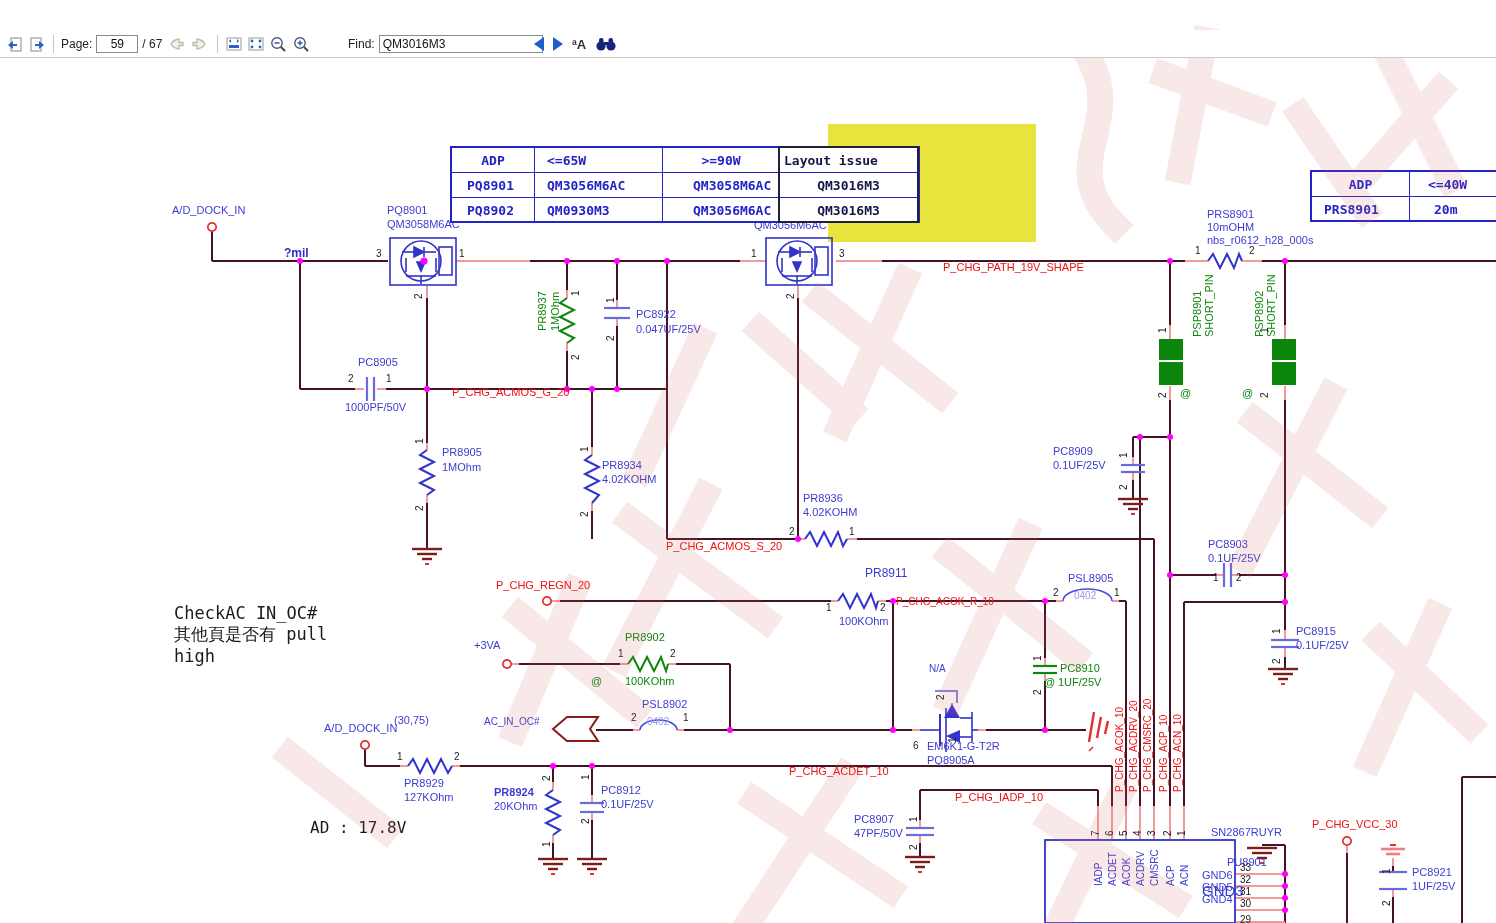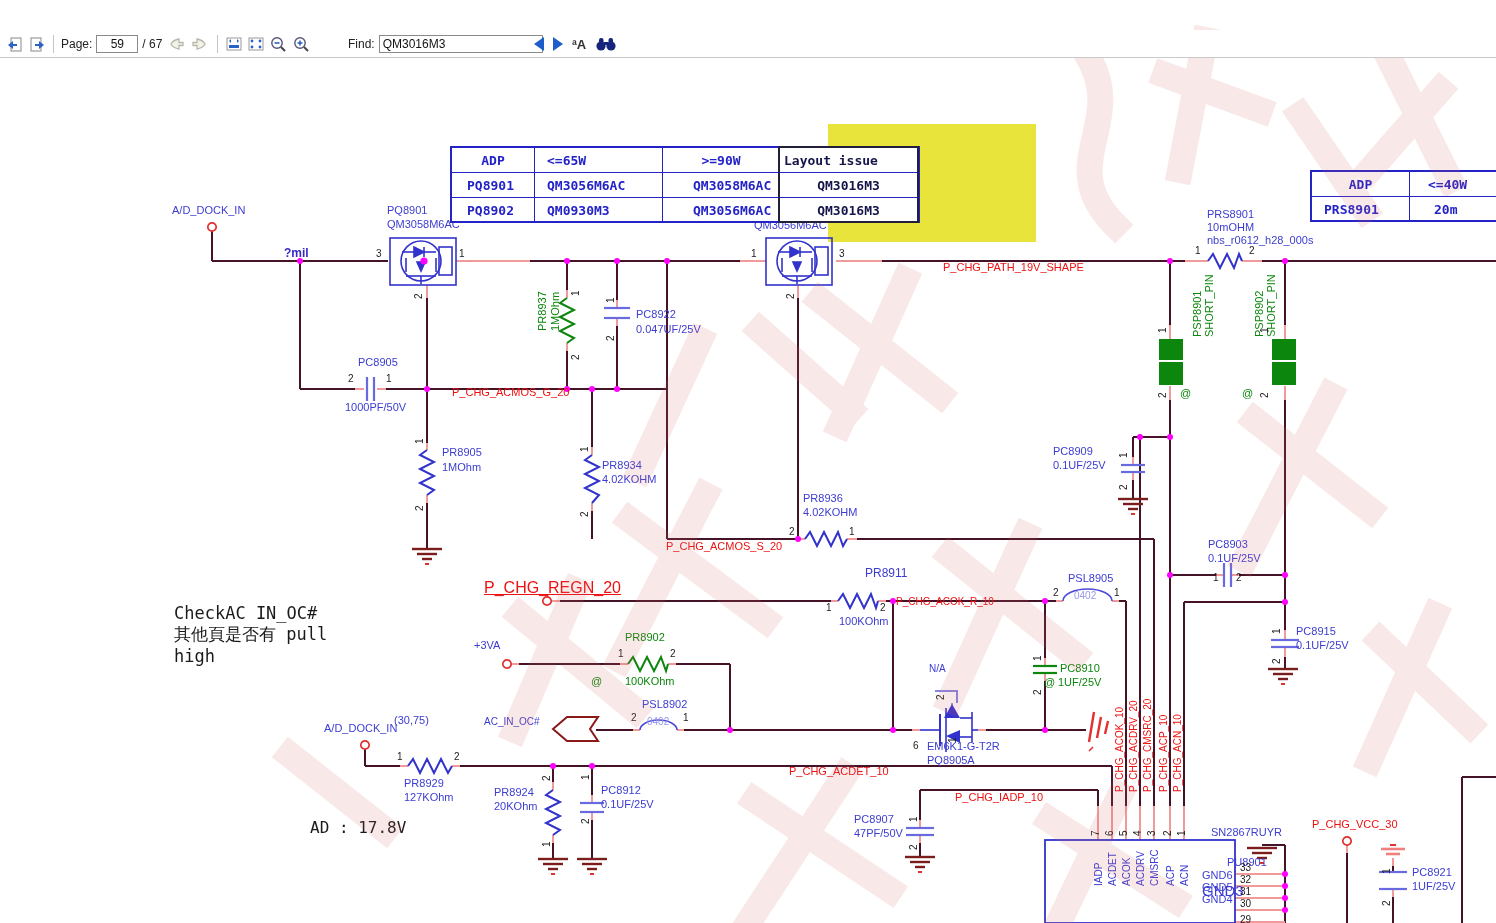--- a/index.html
+++ b/index.html
@@ -369,21 +369,21 @@
       <div class="sch-label" style="left: 1053px; top: 446px; font-size: 11px; color: rgb(60, 60, 210);">PC8909</div>
       <div class="sch-label" style="left: 1053px; top: 460px; font-size: 11px; color: rgb(60, 60, 210);">0.1UF/25V</div>
       <div class="sch-label" style="left: 1208px; top: 539px; font-size: 11px; color: rgb(60, 60, 210);">PC8903</div>
       <div class="sch-label" style="left: 1208px; top: 553px; font-size: 11px; color: rgb(60, 60, 210);">0.1UF/25V</div>
       <div class="sch-label" style="left: 1296px; top: 626px; font-size: 11px; color: rgb(60, 60, 210);">PC8915</div>
       <div class="sch-label" style="left: 1296px; top: 640px; font-size: 11px; color: rgb(60, 60, 210);">0.1UF/25V</div>
       <div class="sch-label" style="left: 642px; top: 699px; font-size: 11px; color: rgb(60, 60, 210);">PSL8902</div>
       <div class="sch-label" style="left: 647px; top: 717px; font-size: 10px; color: rgb(152, 152, 236);">0402</div>
       <div class="sch-label" style="left: 404px; top: 778px; font-size: 11px; color: rgb(60, 60, 210);">PR8929</div>
       <div class="sch-label" style="left: 404px; top: 792px; font-size: 11px; color: rgb(60, 60, 210);">127KOhm</div>
-      <div class="sch-label" style="left: 494px; top: 787px; font-size: 11px; color: rgb(60, 60, 210);">PR8924</div>
+      <div class="sch-label" style="left: 494px; top: 787px; font-size: 11px; color: rgb(60, 60, 210); font-weight: bold;">PR8924</div>
       <div class="sch-label" style="left: 494px; top: 801px; font-size: 11px; color: rgb(60, 60, 210);">20KOhm</div>
       <div class="sch-label" style="left: 601px; top: 785px; font-size: 11px; color: rgb(60, 60, 210);">PC8912</div>
       <div class="sch-label" style="left: 601px; top: 799px; font-size: 11px; color: rgb(60, 60, 210);">0.1UF/25V</div>
       <div class="sch-label" style="left: 854px; top: 814px; font-size: 11px; color: rgb(60, 60, 210);">PC8907</div>
       <div class="sch-label" style="left: 854px; top: 828px; font-size: 11px; color: rgb(60, 60, 210);">47PF/50V</div>
       <div class="sch-label" style="left: 1412px; top: 867px; font-size: 11px; color: rgb(60, 60, 210);">PC8921</div>
       <div class="sch-label" style="left: 1412px; top: 881px; font-size: 11px; color: rgb(60, 60, 210);">1UF/25V</div>
       <div class="sch-label" style="left: 1221px; top: 857px; font-size: 11px; color: rgb(60, 60, 210); padding-left: 6px;">PU8901</div>
       <div class="sch-label" style="left: 1211px; top: 827px; font-size: 11px; color: rgb(60, 60, 210);">SN2867RUYR</div>
       <div class="sch-label" style="left: 927px; top: 741px; font-size: 11px; color: rgb(60, 60, 210);">EM6K1-G-T2R</div>
@@ -408,21 +408,21 @@
       <div class="sch-label" style="left: 1242px; top: 388px; font-size: 11px; color: rgb(12, 134, 12);">@</div>
       <div class="sch-label rot" style="left: 537px; top: 331px; font-size: 11px; color: rgb(12, 134, 12); transform-origin: 0px 0px;">PR8937</div>
       <div class="sch-label rot" style="left: 550px; top: 331px; font-size: 11px; color: rgb(12, 134, 12); transform-origin: 0px 0px;">1MOhm</div>
       <div class="sch-label rot" style="left: 1192px; top: 337px; font-size: 11px; color: rgb(12, 134, 12); transform-origin: 0px 0px;">PSP8901</div>
       <div class="sch-label rot" style="left: 1204px; top: 337px; font-size: 11px; color: rgb(12, 134, 12); transform-origin: 0px 0px;">SHORT_PIN</div>
       <div class="sch-label rot" style="left: 1254px; top: 337px; font-size: 11px; color: rgb(12, 134, 12); transform-origin: 0px 0px;">PSP8902</div>
       <div class="sch-label rot" style="left: 1266px; top: 337px; font-size: 11px; color: rgb(12, 134, 12); transform-origin: 0px 0px;">SHORT_PIN</div>
       <div class="sch-label" style="left: 943px; top: 262px; font-size: 11px; color: rgb(238, 17, 17);">P_CHG_PATH_19V_SHAPE</div>
       <div class="sch-label" style="left: 452px; top: 387px; font-size: 11px; color: rgb(238, 17, 17);">P_CHG_ACMOS_G_20</div>
       <div class="sch-label" style="left: 666px; top: 541px; font-size: 11px; color: rgb(238, 17, 17);">P_CHG_ACMOS_S_20</div>
-      <div class="sch-label" style="left: 484px; top: 580px; font-size: 16px; color: rgb(238, 17, 17); text-decoration: underline;">P_CHG_REGN_20</div>
+      <div class="sch-label" style="left: 496px; top: 580px; font-size: 11px; color: rgb(238, 17, 17);">P_CHG_REGN_20</div>
       <div class="sch-label" style="left: 896px; top: 597px; font-size: 10px; color: rgb(238, 17, 17);">P_CHG_ACOK_R_10</div>
       <div class="sch-label" style="left: 789px; top: 766px; font-size: 11px; color: rgb(238, 17, 17);">P_CHG_ACDET_10</div>
       <div class="sch-label" style="left: 955px; top: 792px; font-size: 11px; color: rgb(238, 17, 17);">P_CHG_IADP_10</div>
       <div class="sch-label" style="left: 1312px; top: 819px; font-size: 11px; color: rgb(238, 17, 17);">P_CHG_VCC_30</div>
       <div class="sch-label rot" style="left: 1115px; top: 792px; font-size: 10px; color: rgb(238, 17, 17); transform-origin: 0px 0px;">P_CHG_ACOK_10</div>
       <div class="sch-label rot" style="left: 1129px; top: 792px; font-size: 10px; color: rgb(238, 17, 17); transform-origin: 0px 0px;">P_CHG_ACDRV_20</div>
       <div class="sch-label rot" style="left: 1143px; top: 792px; font-size: 10px; color: rgb(238, 17, 17); transform-origin: 0px 0px;">P_CHG_CMSRC_20</div>
       <div class="sch-label rot" style="left: 1159px; top: 792px; font-size: 10px; color: rgb(238, 17, 17); transform-origin: 0px 0px;">P_CHG_ACP_10</div>
       <div class="sch-label rot" style="left: 1173px; top: 792px; font-size: 10px; color: rgb(238, 17, 17); transform-origin: 0px 0px;">P_CHG_ACN_10</div>
       <div class="sch-label" style="left: 284px; top: 247px; font-size: 12px; color: rgb(54, 41, 201); font-weight: bold;">?mil</div>

